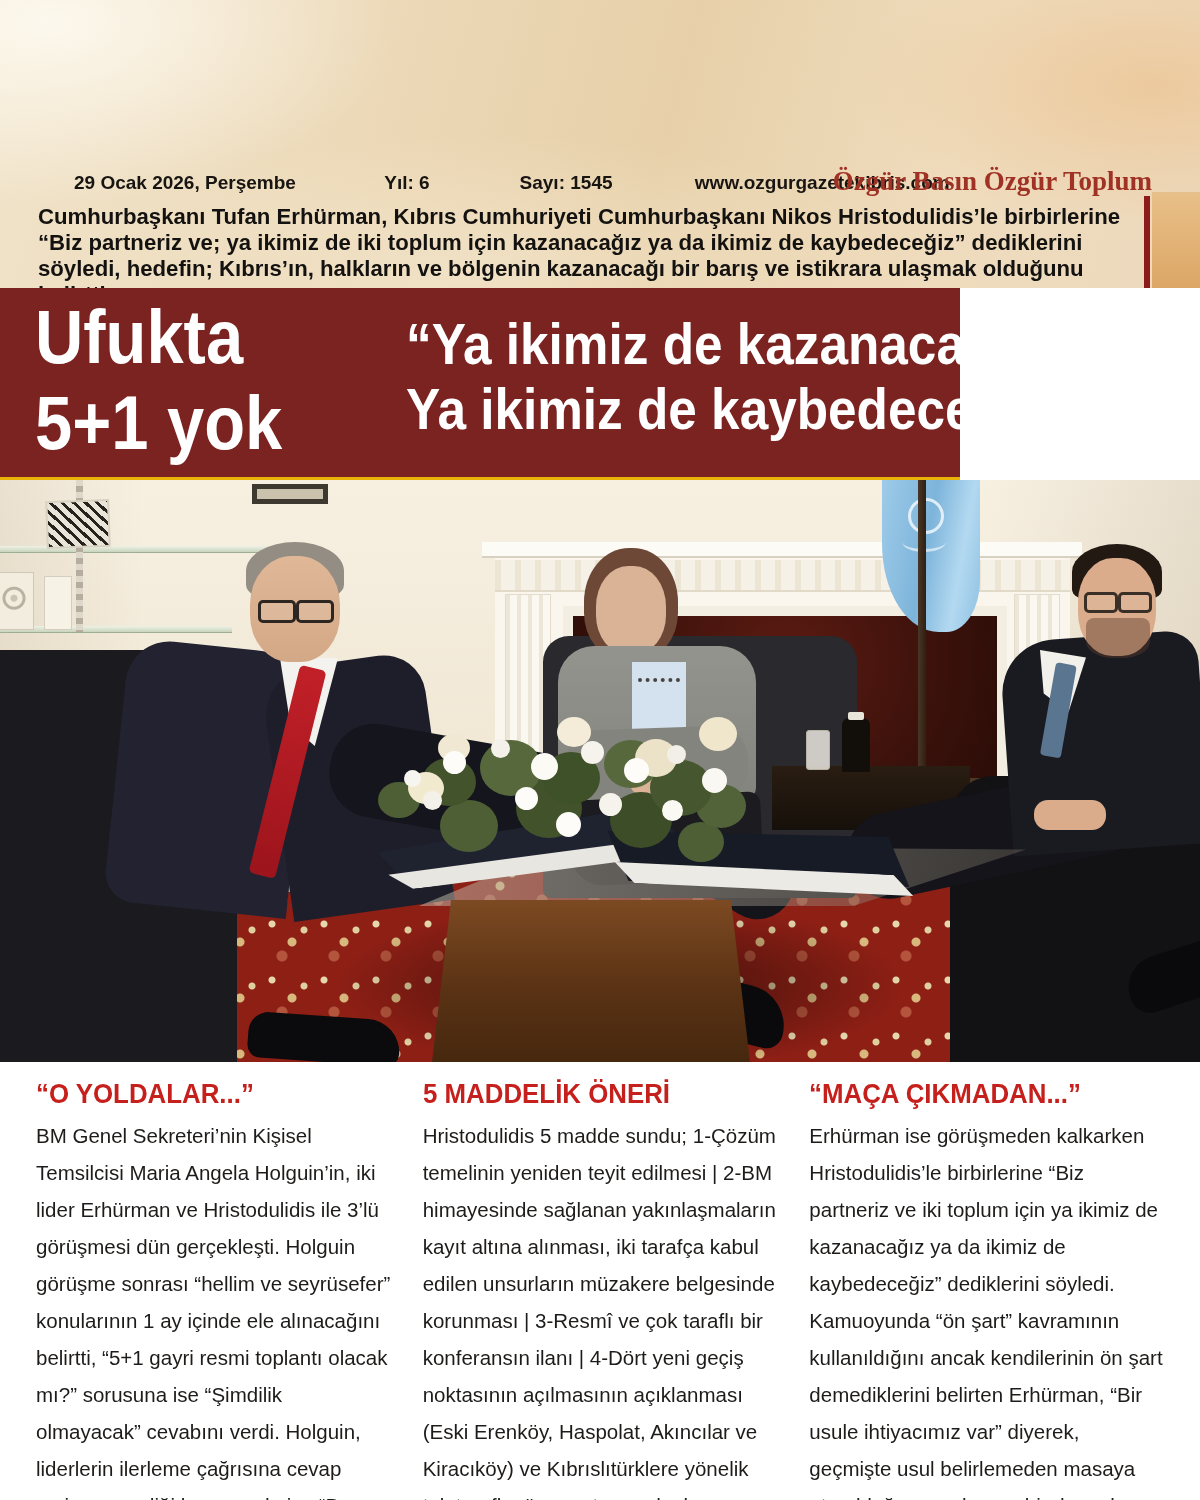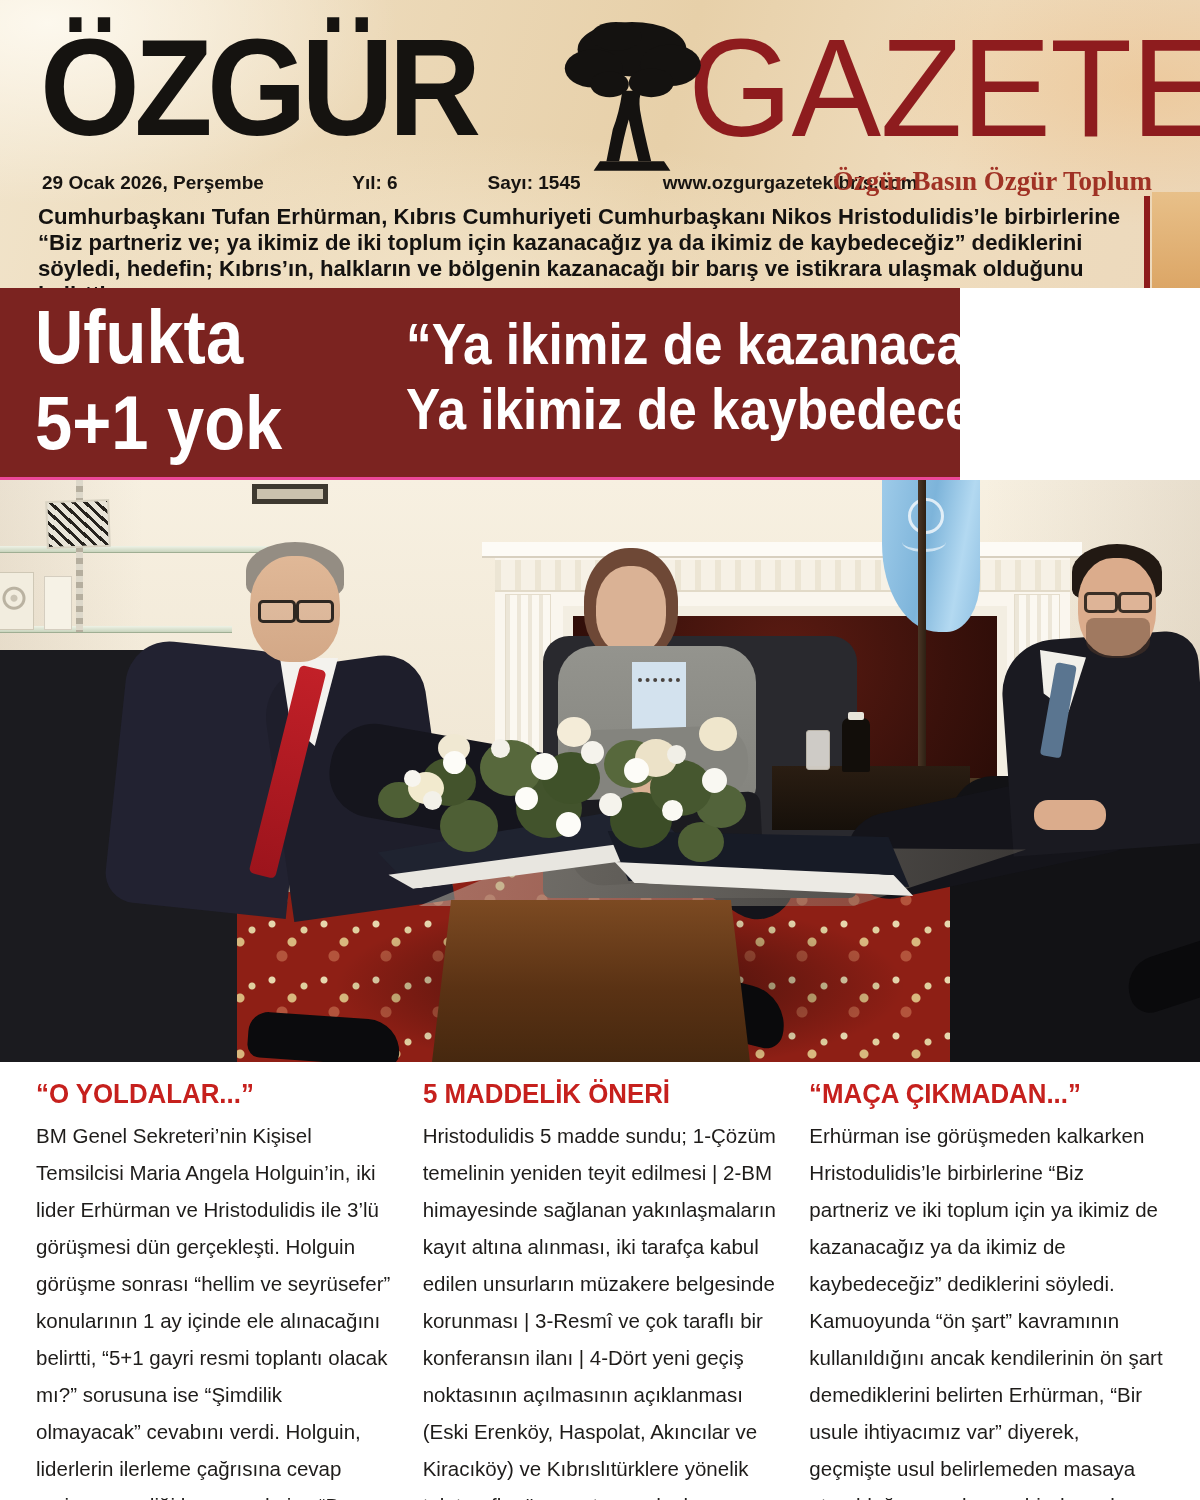--- a/index.html
+++ b/index.html
@@ -22,32 +22,32 @@
 
   .logo-row { position:absolute; left:40px; top:12px; height:160px; white-space:nowrap; }
   .logo-black { display:inline-block; font-size:138px; line-height:150px; font-weight:700;
     letter-spacing:-6px; color:#151310; transform:scaleX(.93); transform-origin:left; }
   .logo-tree { position:absolute; left:498px; top:2px; width:188px; height:160px; }
   .logo-red { position:absolute; left:648px; top:0; display:inline-block; font-size:140px; line-height:152px;
     font-weight:400; letter-spacing:-1px; color:#8e1c1e; transform:scaleX(.96); transform-origin:left; }
 
   .dateline { position:absolute; left:42px; top:172px; font-size:19px; font-weight:700; color:#171411; }
   .dateline span { margin-right:0; }
-  .dl-date { display:inline-block; width:305px; }
+  .dl-date { display:inline-block; width:305px;margin-left:32px; }
   .dl-year { display:inline-block; width:130px; }
   .dl-issue { display:inline-block; width:170px; }
   .tagline { position:absolute; right:48px; top:166px; font-family:"Liberation Serif", serif;
     font-size:27px; font-weight:700; color:#a03225; }
 
   .lede { position:absolute; left:38px; top:204px; width:1105px;
     font-size:22.5px; line-height:26px; font-weight:700; color:#141210;
     transform:scaleX(.985); transform-origin:left; }
 
   
-  .band { position:relative; width:960px; height:192px; background:#7b2320; border-bottom:3px solid #ec4899;padding-left:32px; }
+  .band { position:relative; width:960px; height:192px; background:#7b2320; border-bottom:3px solid #eab308;padding-left:32px; }
   .band-left { position:absolute; left:35px; top:6px; color:#fff; font-weight:700; }
   .band-left div { font-size:76px; line-height:86px; transform:scaleX(.88); transform-origin:left; white-space:nowrap; }
   .band-right { position:absolute; left:372px; top:24px; color:#fff; font-weight:700;margin-left:34px; }
   .band-right div { font-size:57px; line-height:65px; transform:scaleX(.90); transform-origin:left; white-space:nowrap; }
 
   
   .photo { position:relative; width:1200px; height:582px; overflow:hidden;
     background:linear-gradient(180deg,#f7f0e1 0%, #f1e8d6 45%, #e7dcc6 62%, #ddd0b8 70%); }
   .ph { position:absolute; }
 
@@ -183,36 +183,20 @@
     transform:scaleX(.94); transform-origin:left; white-space:nowrap; margin-bottom:7px; }
   .col p { font-size:20.5px; line-height:37px; color:#1e1c1a; }
 </style>
 </head>
 <body>
 
 <div class="top">
   <div class="warm-right"></div>
   <div class="red-line"></div>
 
-  <div class="logo-row">
-    <span class="logo-black">ÖZGÜR</span>
-    <span class="logo-red">GAZETE</span>
-    <svg class="logo-tree" viewBox="0 0 100 100" aria-hidden="true">
-      <g fill="#141210">
-        <ellipse cx="50" cy="22" rx="34" ry="17"></ellipse>
-        <ellipse cx="26" cy="34" rx="18" ry="12"></ellipse>
-        <ellipse cx="74" cy="32" rx="19" ry="13"></ellipse>
-        <ellipse cx="40" cy="14" rx="16" ry="9"></ellipse>
-        <ellipse cx="62" cy="43" rx="14" ry="9"></ellipse>
-        <ellipse cx="36" cy="44" rx="12" ry="8"></ellipse>
-        <path d="M44 48 Q42 62 38 72 L34 92 L42 92 Q45 76 48 66 Q50 76 54 92 L62 92 Q57 72 55 60 Q54 52 56 48 Z"></path>
-        <path d="M30 92 L70 92 L74 98 L26 98 Z"></path>
-      </g>
-    </svg>
-  </div>
 
   <div class="dateline">
     <span class="dl-date">29 Ocak 2026, Perşembe</span>
     <span class="dl-year">Yıl: 6</span>
     <span class="dl-issue">Sayı: 1545</span>
     <span class="dl-web">www.ozgurgazetekibris.com</span>
   </div>
   <div class="tagline">Özgür Basın Özgür Toplum</div>
 
   <div class="lede">Cumhurbaşkanı Tufan Erhürman, Kıbrıs Cumhuriyeti Cumhurbaşkanı Nikos Hristodulidis’le birbirlerine “Biz partneriz ve; ya ikimiz de iki toplum için kazanacağız ya da ikimiz de kaybedeceğiz” dediklerini söyledi, hedefin; Kıbrıs’ın, halkların ve bölgenin kazanacağı bir barış ve istikrara ulaşmak olduğunu belirtti</div>

